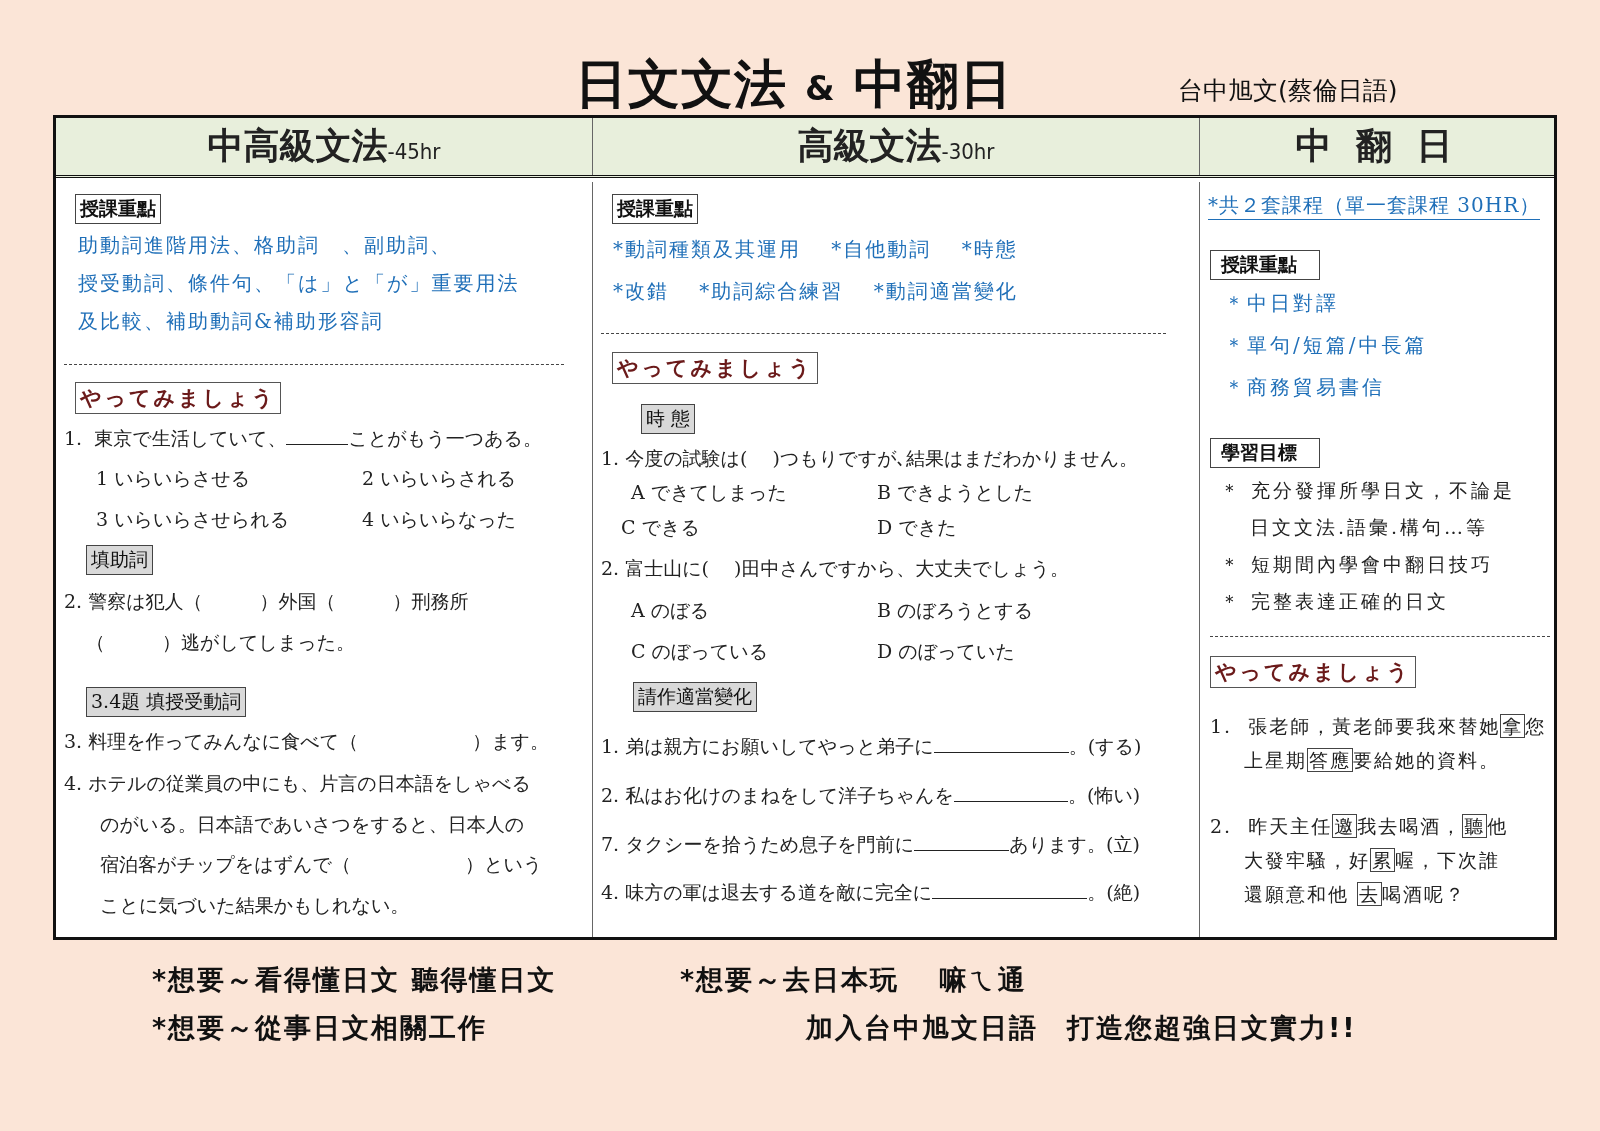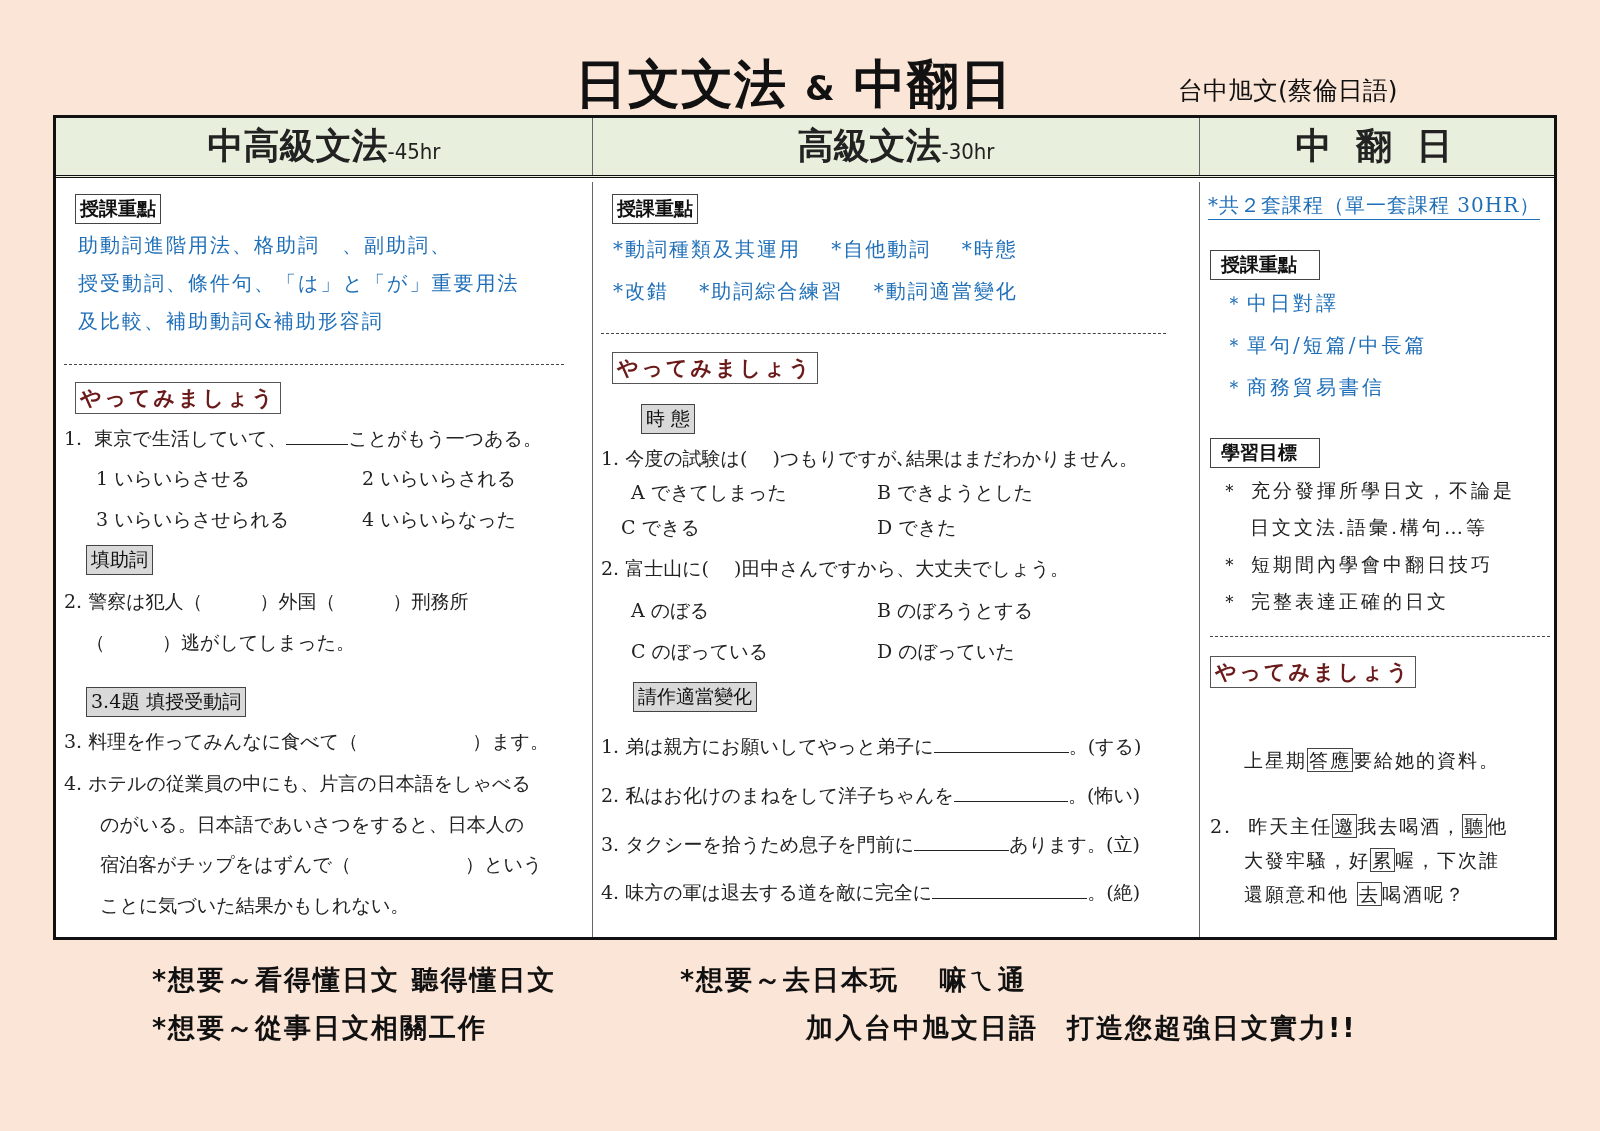--- a/index.html
+++ b/index.html
@@ -124,21 +124,21 @@
       <div class="abs q" style="left:284px;top:457px;">D のぼっていた</div>
 
       <span class="abs tag grey" style="left:40px;top:500px;">請作適當變化</span>
       <div class="abs q" style="left:8px;top:552px;">
         <span>1.  弟は親方にお願いしてやっと弟子に</span><span class="blank" style="width:135px;"></span><span>。(する)</span>
       </div>
       <div class="abs q" style="left:8px;top:601px;">
         <span>2.  私はお化けのまねをして洋子ちゃんを</span><span class="blank" style="width:114px;"></span><span>。(怖い)</span>
       </div>
       <div class="abs q" style="left:8px;top:650px;">
-        <span>3.  タクシーを拾うため息子を門前に</span><span class="blank" style="width:95px;"></span><span>あります。(立)</span>
+        <span>7.  タクシーを拾うため息子を門前に</span><span class="blank" style="width:95px;"></span><span>あります。(立)</span>
       </div>
       <div class="abs q" style="left:8px;top:698px;">
         <span>4.  味方の軍は退去する道を敵に完全に</span><span class="blank" style="width:155px;"></span><span>。(絶)</span>
       </div>
     </div>
 
     <div class="col c3">
       <div class="abs blue" style="left:8px;top:10px;border-bottom:1.5px solid #1f6fb8;letter-spacing:1px;">*共２套課程（單一套課程 30HR）</div>
       <span class="abs tag" style="left:10px;top:68px;padding:1px 22px 1px 10px;">授課重點</span>
       <div class="abs blue" style="left:24px;top:108px;letter-spacing:3px;">＊中日對譯</div>
@@ -146,20 +146,23 @@
       <div class="abs blue" style="left:24px;top:192px;letter-spacing:3px;">＊商務貿易書信</div>
 
       <span class="abs tag" style="left:10px;top:256px;padding:1px 22px 1px 10px;">學習目標</span>
       <div class="abs q" style="left:20px;top:296px;letter-spacing:3px;">＊ 充分發揮所學日文，不論是</div>
       <div class="abs q" style="left:50px;top:333px;letter-spacing:3px;">日文文法.語彙.構句…等</div>
       <div class="abs q" style="left:20px;top:370px;letter-spacing:3px;">＊ 短期間內學會中翻日技巧</div>
       <div class="abs q" style="left:20px;top:407px;letter-spacing:3px;">＊ 完整表達正確的日文</div>
       <div class="dash" style="left:10px;top:454px;width:340px;"></div>
 
       <span class="abs tag try" style="left:10px;top:474px;">やってみましょう</span>
+      <div class="abs q" style="left:10px;top:532px;letter-spacing:2px;">
+        <span>1.</span>&nbsp;&nbsp;<span>張老師，黃老師要我來替她</span><span class="boxed">拿</span><span>您</span>
+      </div>
       <div class="abs q" style="left:44px;top:566px;letter-spacing:2px;">
         <span>上星期</span><span class="boxed">答應</span><span>要給她的資料。</span>
       </div>
       <div class="abs q" style="left:10px;top:632px;letter-spacing:2px;">
         <span>2.</span>&nbsp;&nbsp;<span>昨天主任</span><span class="boxed">邀</span><span>我去喝酒，</span><span class="boxed">聽</span><span>他</span>
       </div>
       <div class="abs q" style="left:44px;top:666px;letter-spacing:2px;">
         <span>大發牢騷，好</span><span class="boxed">累</span><span>喔，下次誰</span>
       </div>
       <div class="abs q" style="left:44px;top:700px;letter-spacing:2px;">

